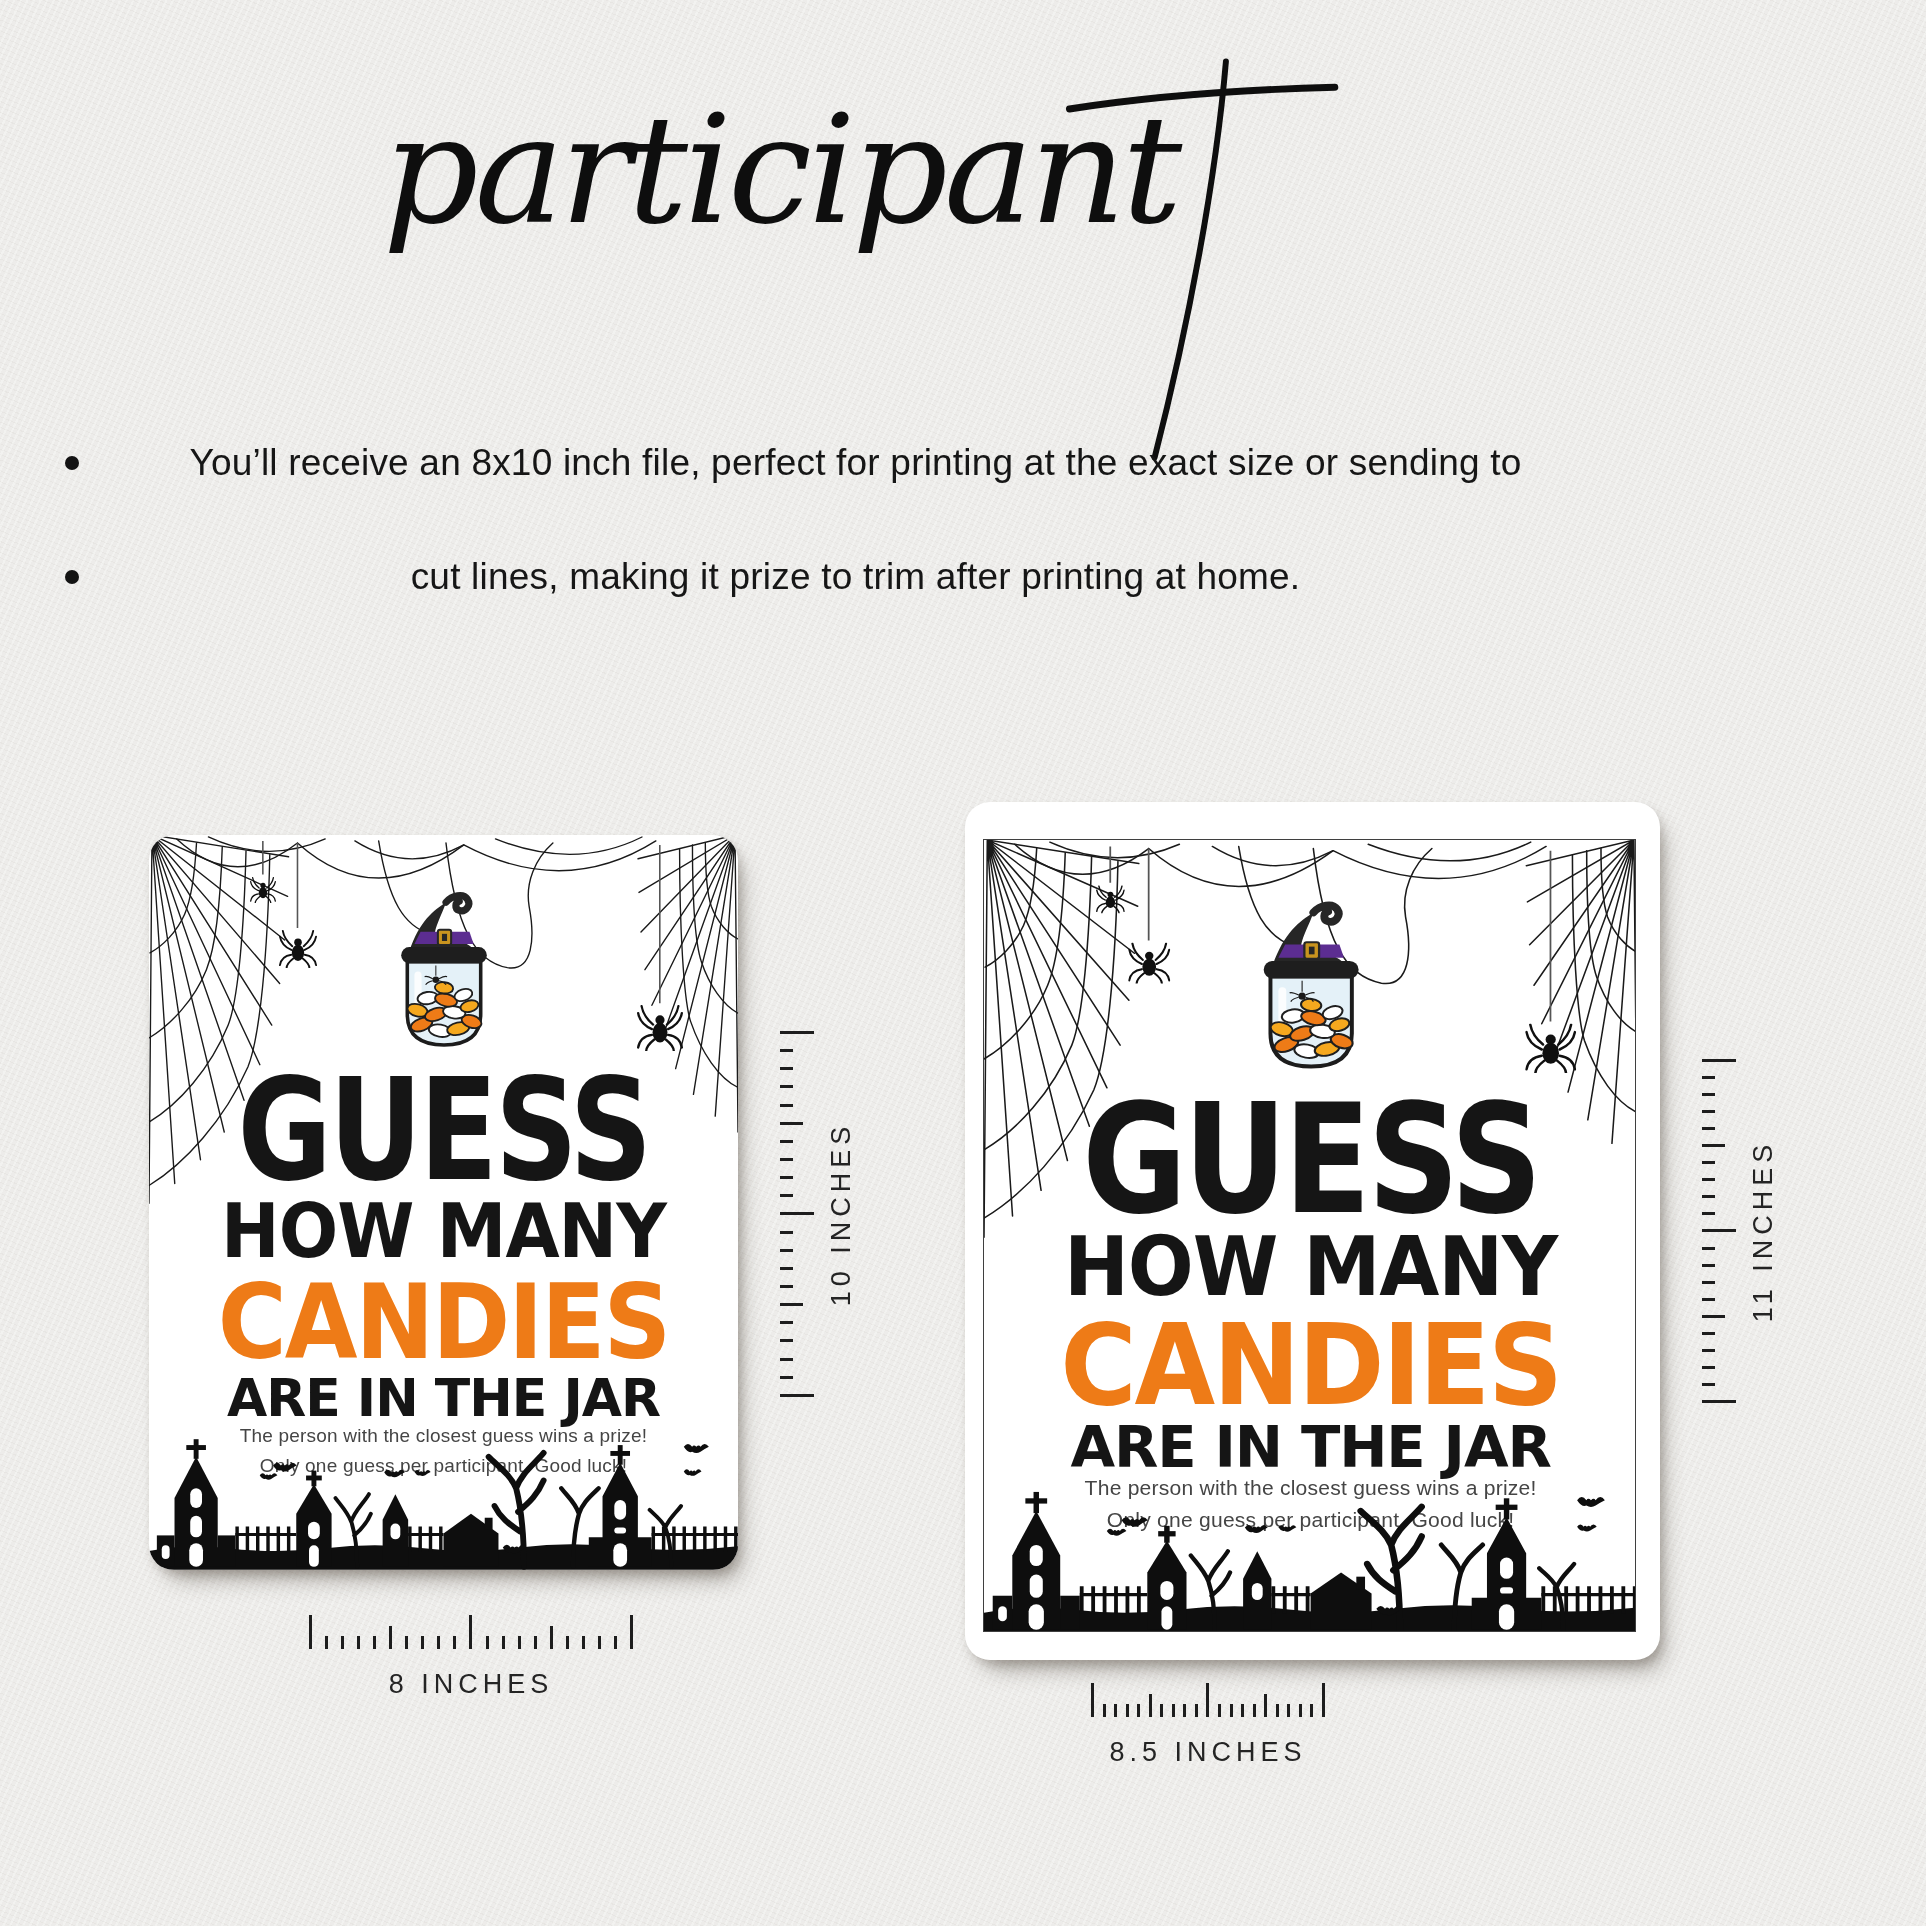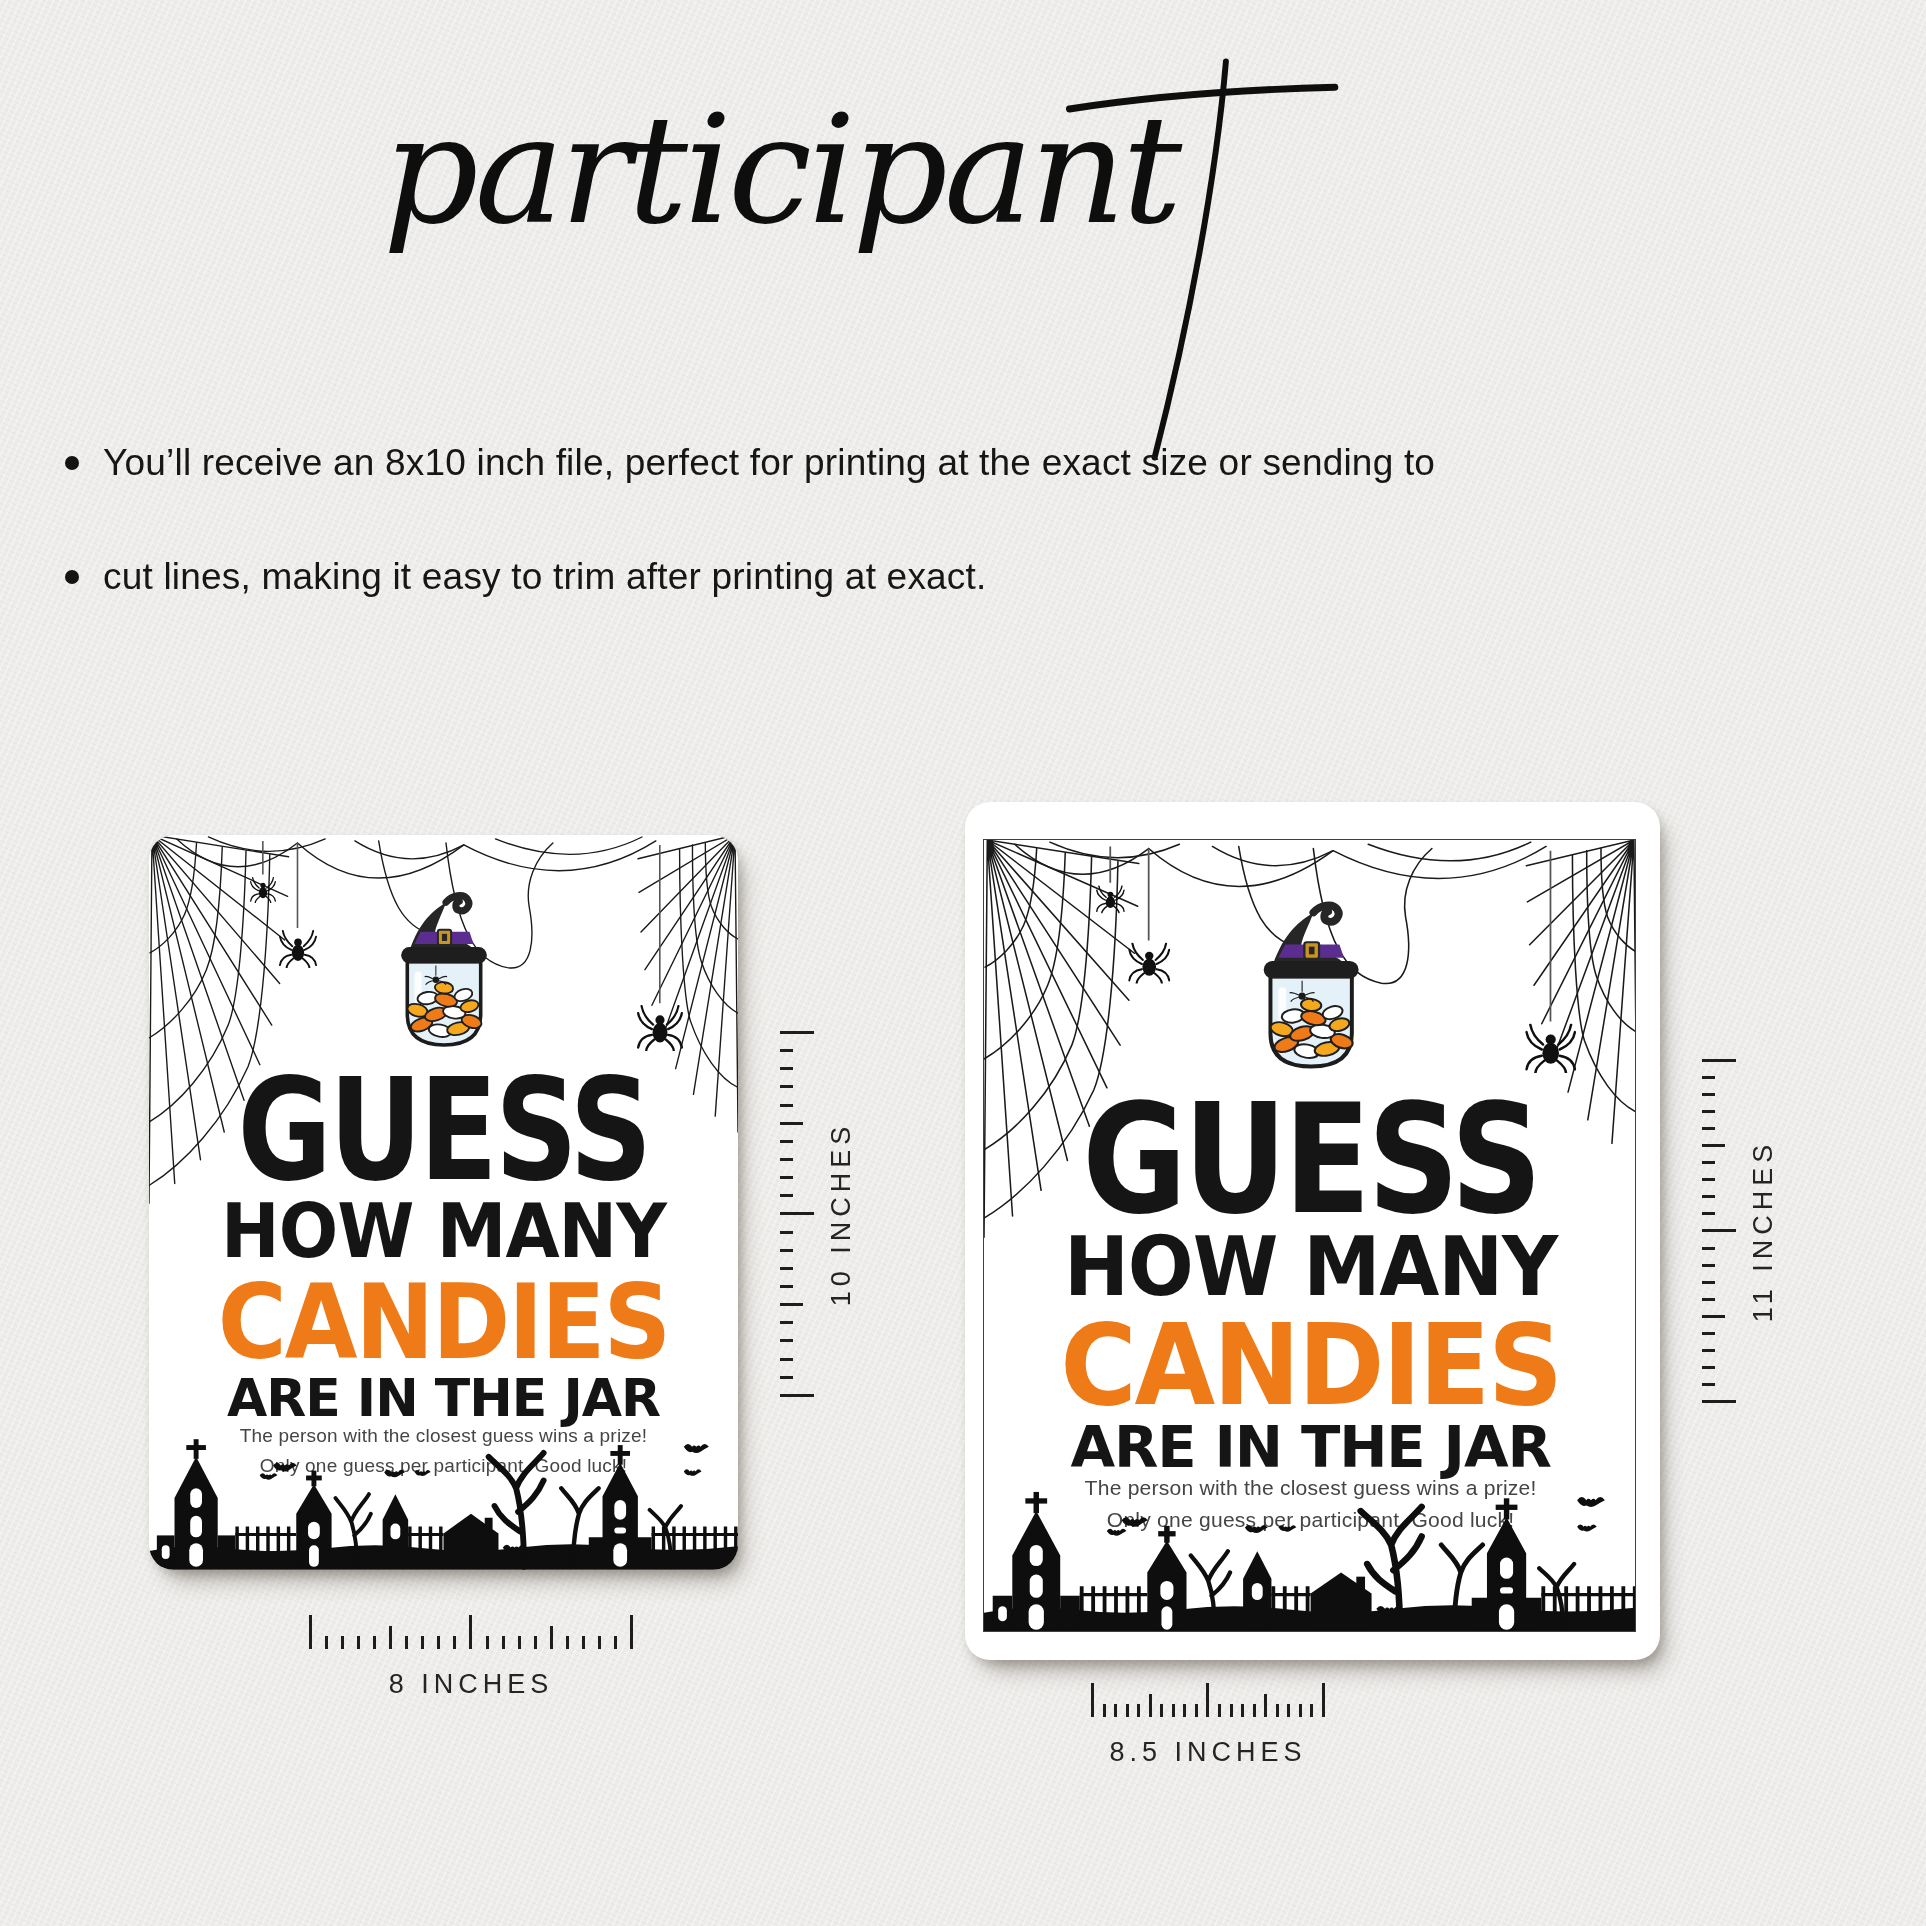--- a/index.html
+++ b/index.html
@@ -15,21 +15,21 @@
   
   .page-title{
     position:absolute;left:50%;top:83px;
     transform:translateX(calc(-50% - 183px));
     font-family:"DejaVu Serif", serif;font-style:italic;font-weight:400;
     font-size:150px;letter-spacing:-4px;color:#0e0e0e;white-space:nowrap;
   }
   .flourish{position:absolute;left:0;top:0;pointer-events:none;}
   
   .bullets{position:absolute;left:103px;top:432px;width:1505px;}
-  .bullet{position:relative;padding-left:0;}
+  .bullet{position:relative;padding-left:0;text-align:center;}
   .bullet .dot{
     position:absolute;left:-38px;top:24px;width:14px;height:14px;border-radius:50%;background:#131313;
   }
   .bullet p{margin:0;font-size:37px;line-height:62px;letter-spacing:0.2px;color:#161616;font-weight:400;}
   .bullet + .bullet{margin-top:52px;}
   
   .poster{position:absolute;background:#ffffff;
     box-shadow:10px 16px 22px -8px rgba(70,62,52,.45), 3px 5px 9px rgba(70,62,52,.18);border-radius:25px;}
   .poster-left{left:149px;top:835px;width:589px;height:735px;overflow:hidden;}
   .poster-right{left:965px;top:802px;width:695px;height:858px;}
@@ -205,21 +205,21 @@
   <path d="M1080,110 C1170,96 1272,90 1348,88" fill="none" stroke="#0e0e0e" stroke-width="7" stroke-linecap="round"></path>
 </svg>
 
 <div class="bullets">
   <div class="bullet">
     <span class="dot"></span>
     <p>You’ll receive an 8x10 inch file, perfect for printing at the exact size or sending to</p>
   </div>
   <div class="bullet">
     <span class="dot"></span>
-    <p>cut lines, making it easy to trim after printing at exact.</p>
+    <p>cut lines, making it prize to trim after printing at home.</p>
   </div>
 </div>
 
 <div class="poster poster-left">
   <div class="design">
     <svg class="webs" width="589" height="396" viewBox="0 0 595 400">
         <use href="#sym-webs"></use>
       </svg>
     <svg class="sp1" width="26" height="26" viewBox="0 0 40 40">
         <use href="#sym-spider"></use>

